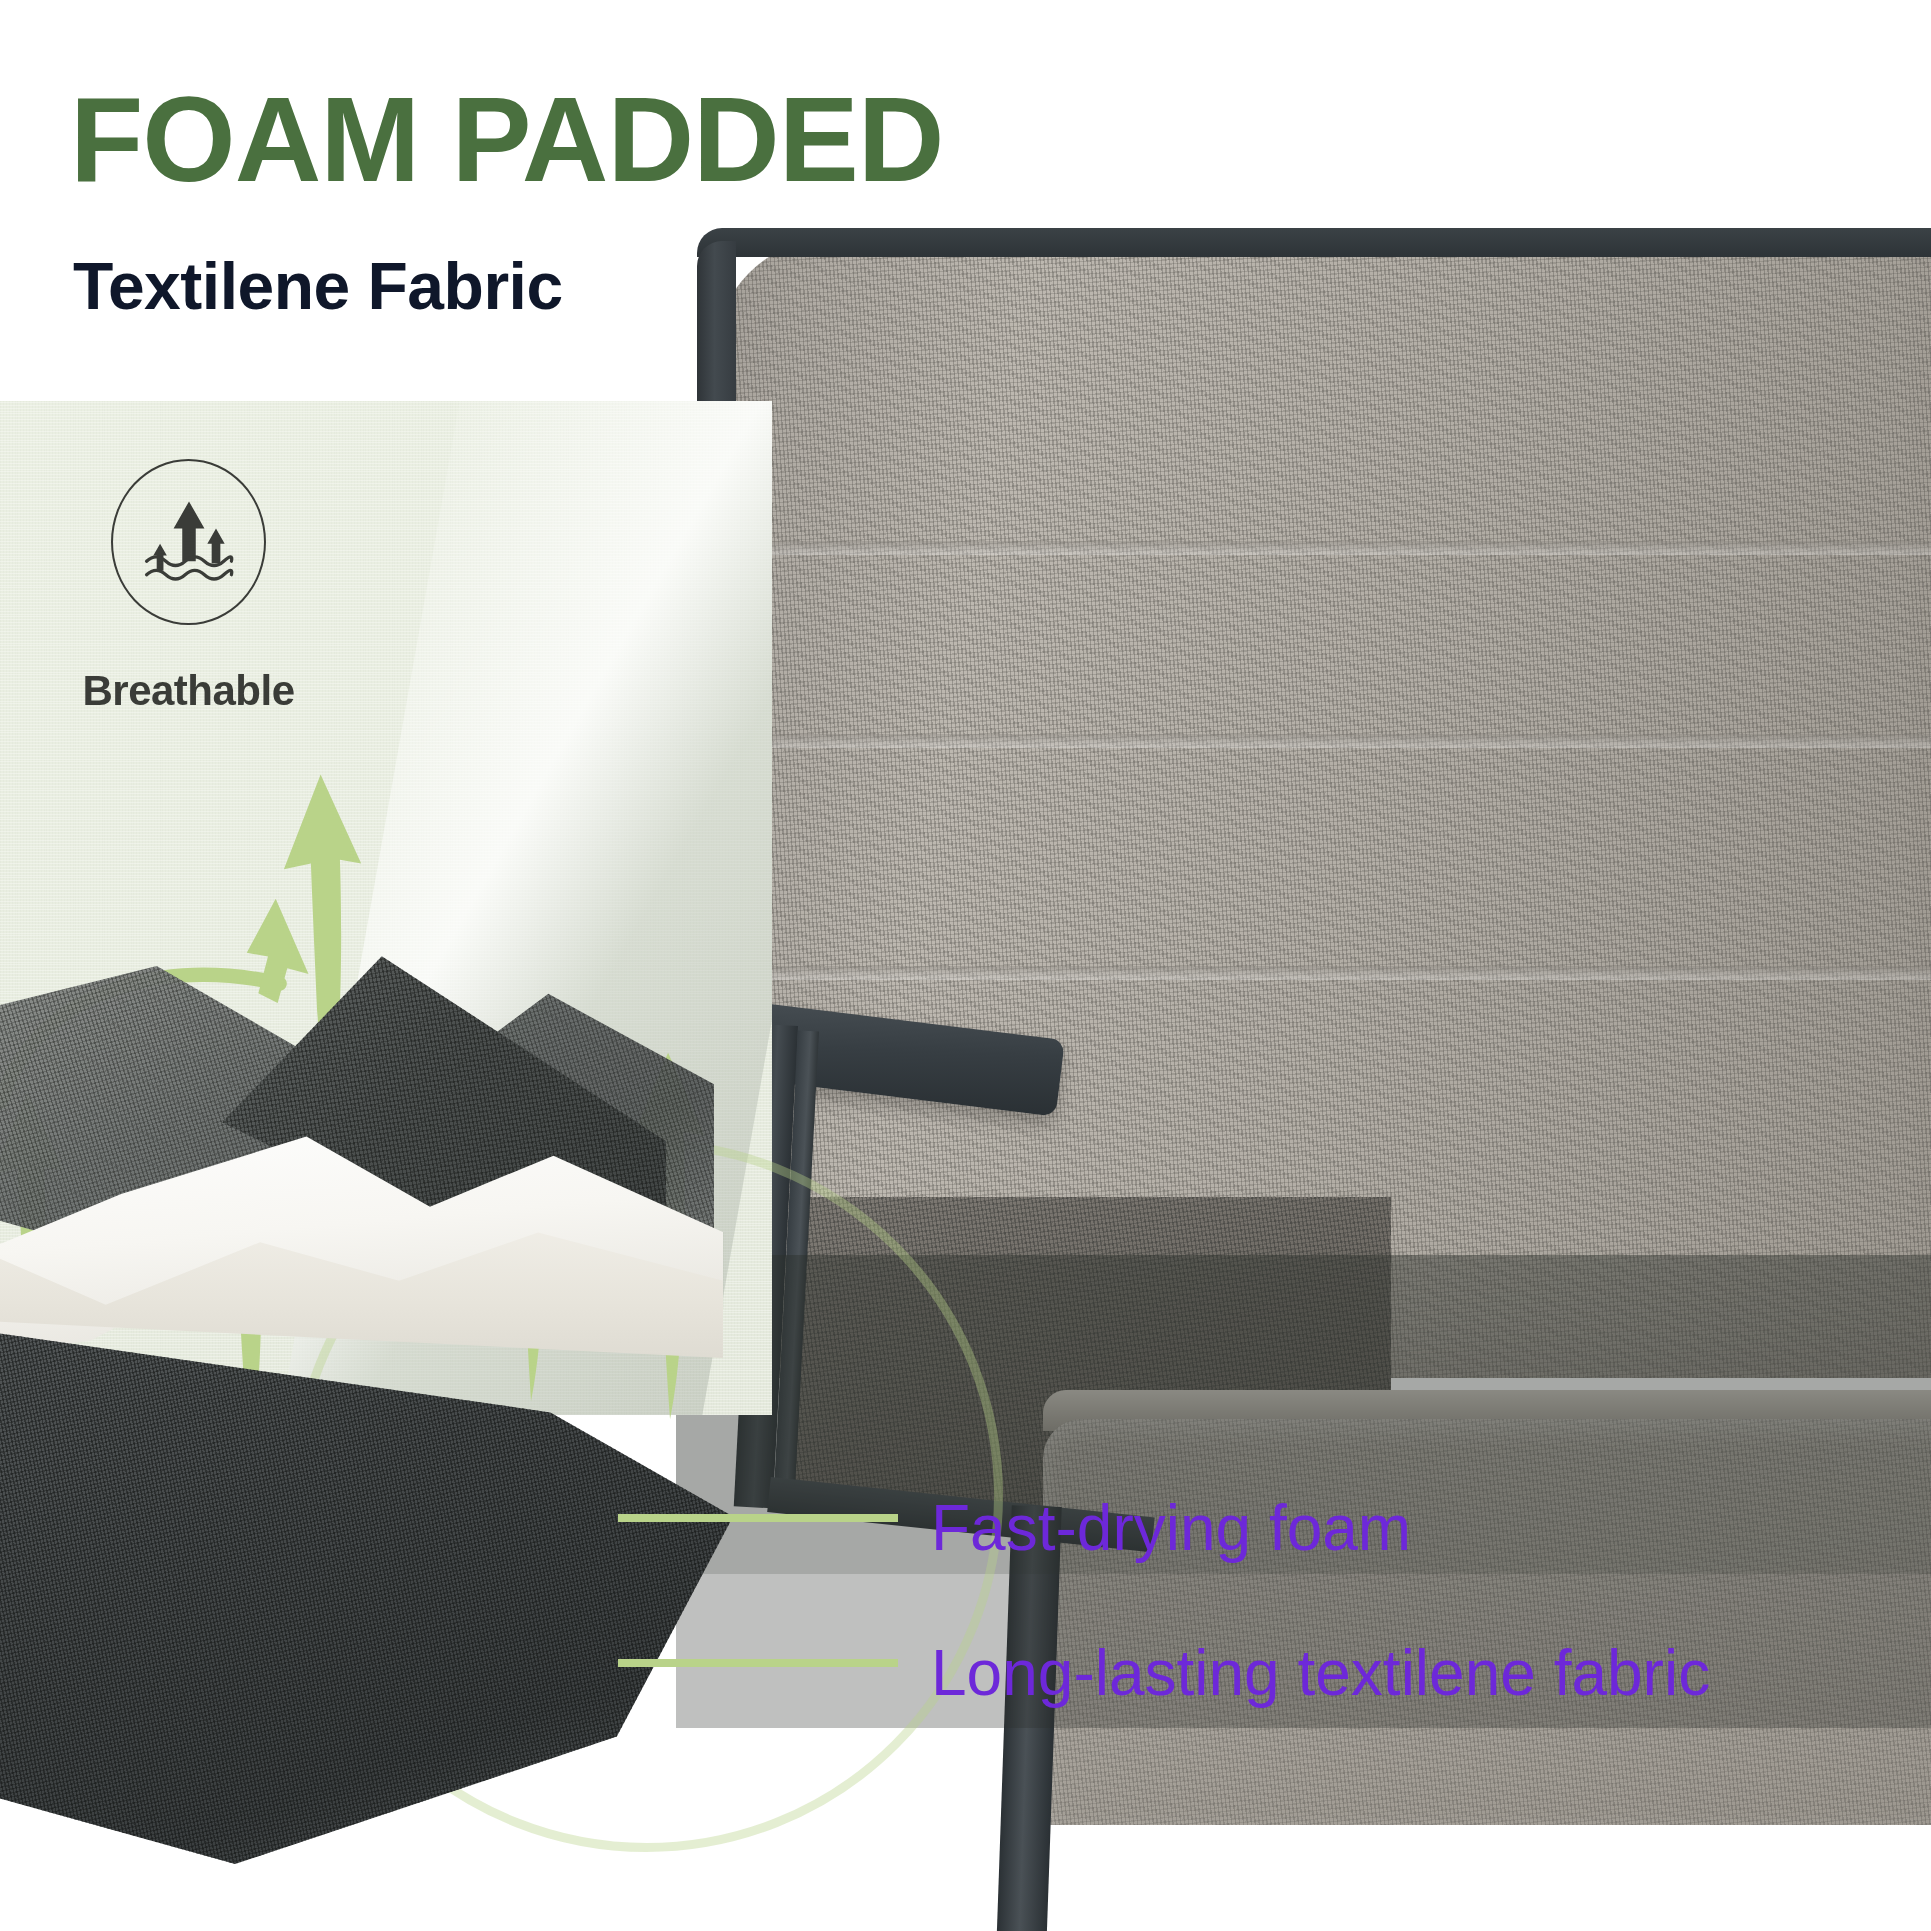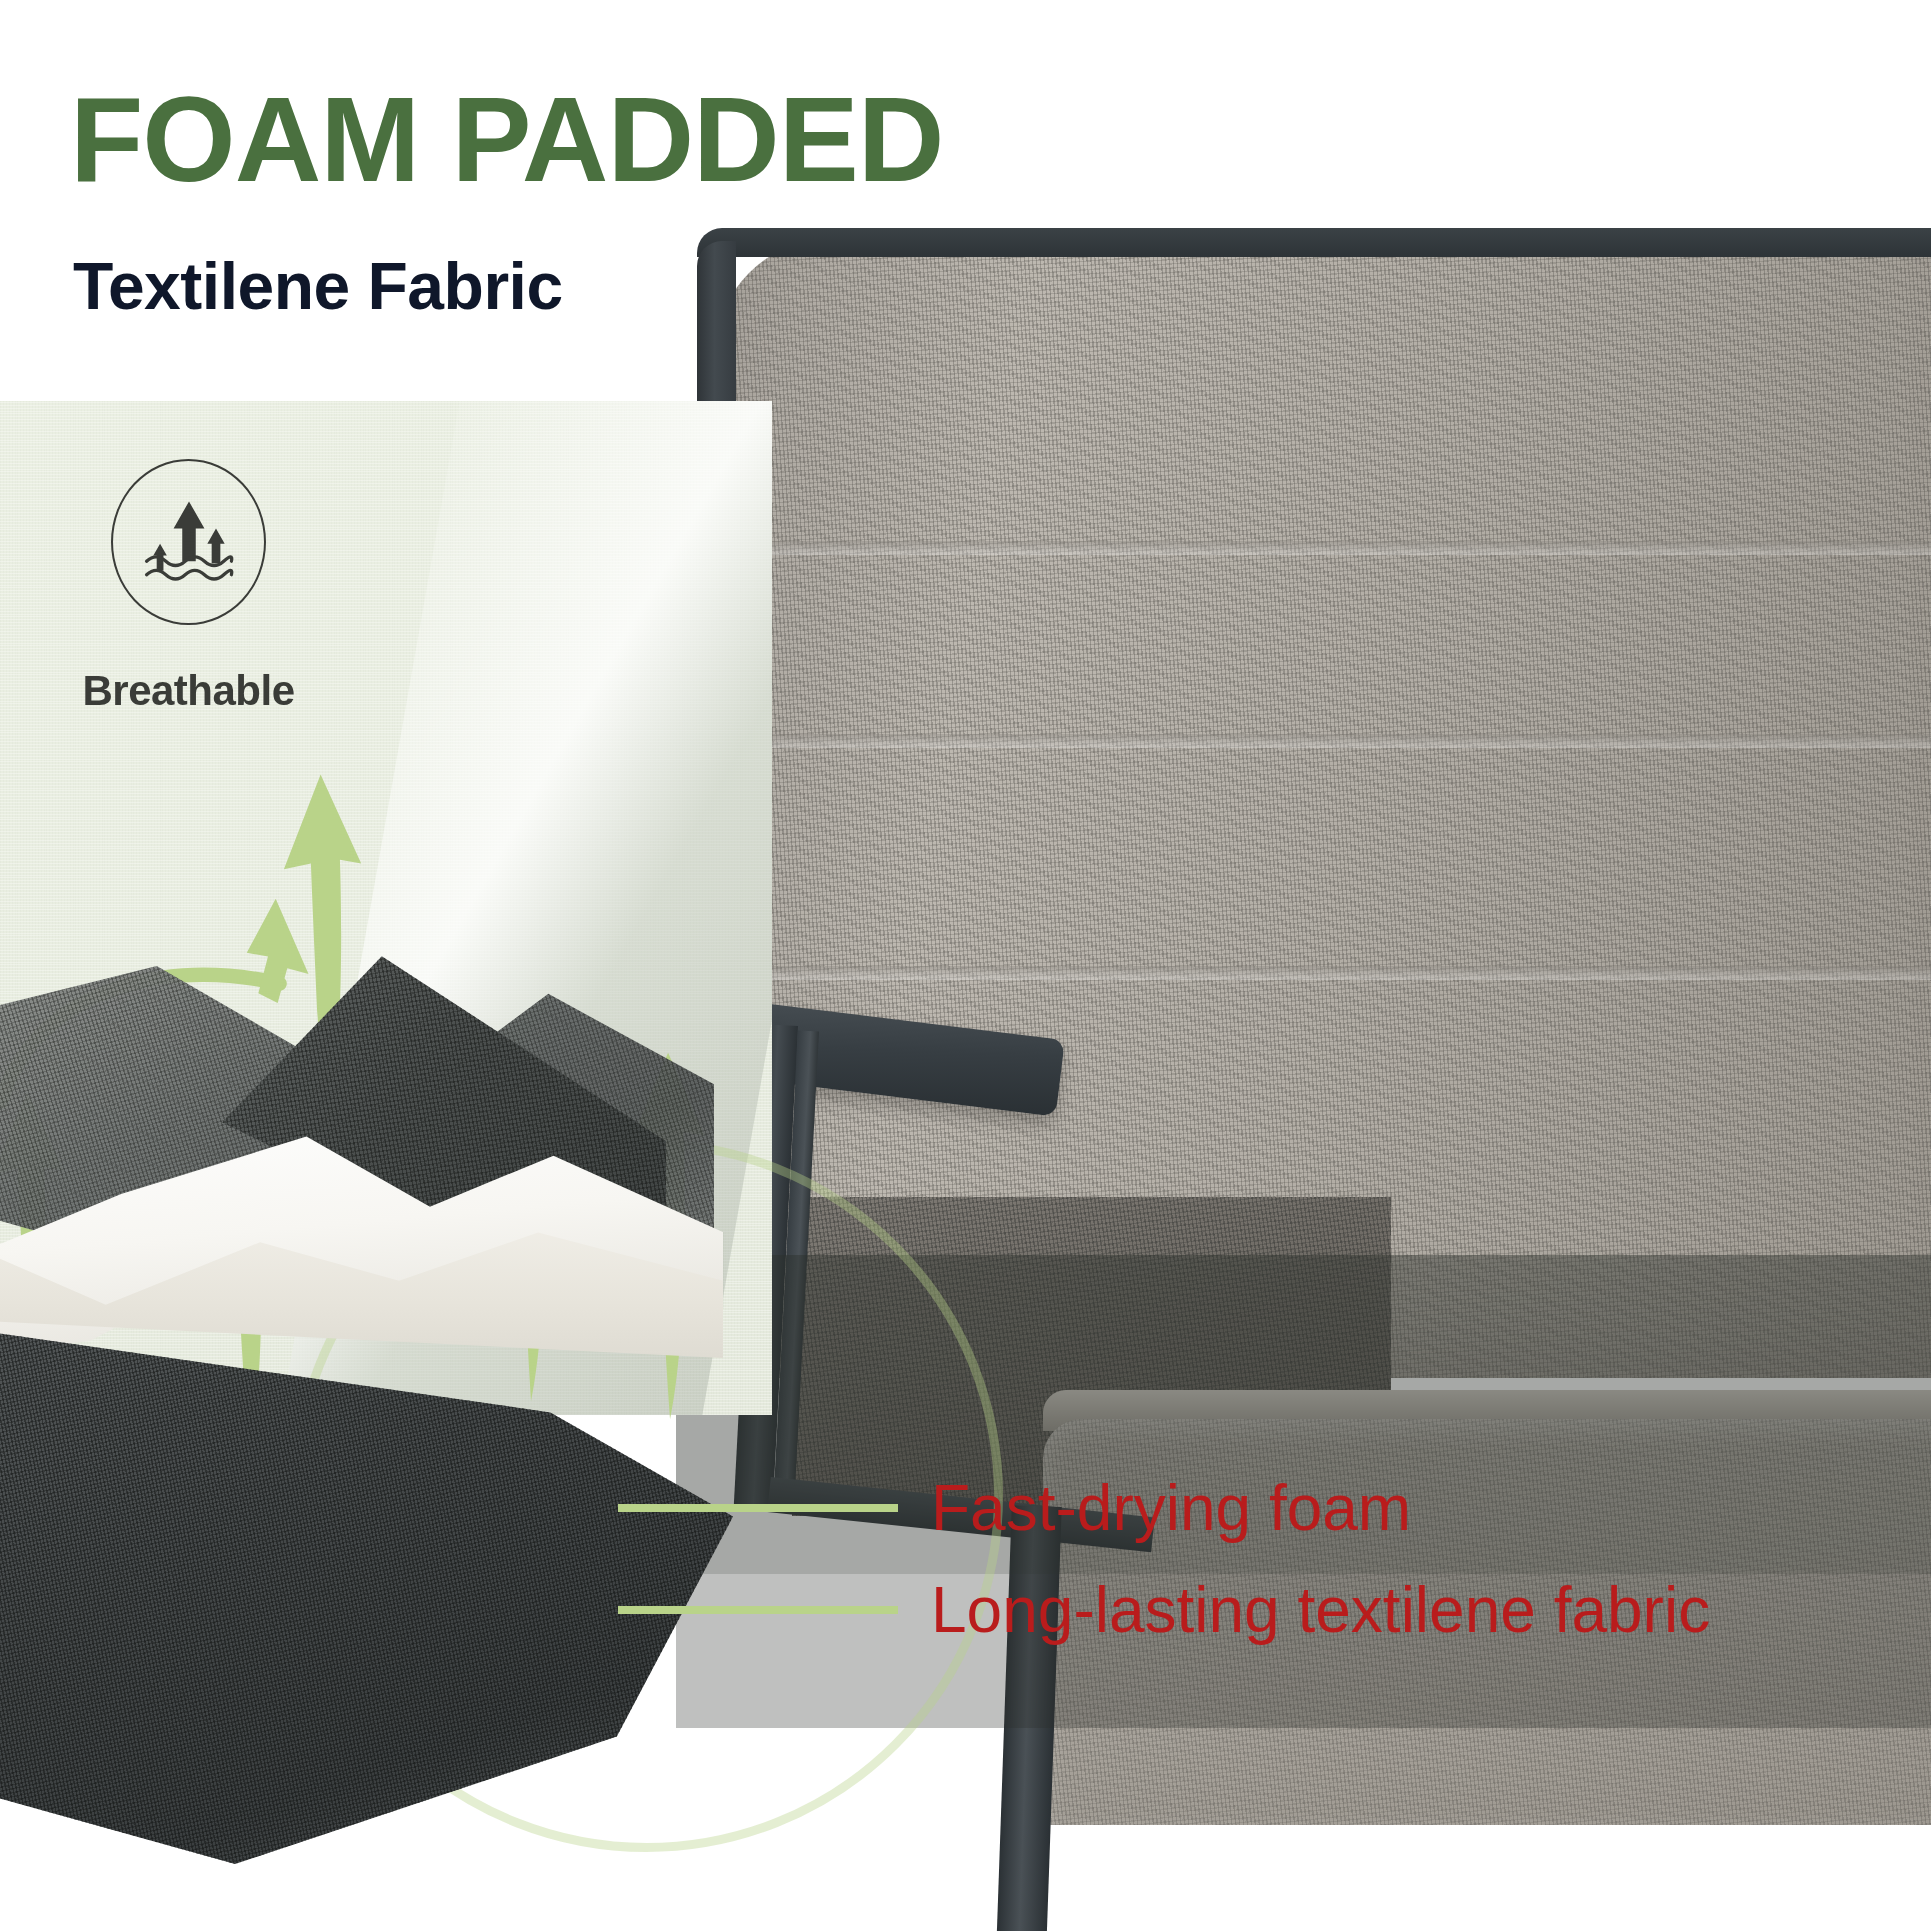--- a/index.html
+++ b/index.html
@@ -178,22 +178,22 @@
   }
   .dark-band2{
     position:absolute;left:676px;top:1574px;width:1255px;height:154px;
     background:rgba(44,48,44,.30);
   }
 
   
   .callout{position:absolute;display:flex;align-items:center;}
   .leader{height:8.7px;background:#b9d389;}
   .callout-text{
-    margin-left:33px;font-size:64px;font-weight:normal;color:#b91c1c;
-    letter-spacing:0px;white-space:nowrap;font-family:"Liberation Sans",sans-serif;
+    margin-left:33px;font-size:64px;font-weight:normal;color:#6d28d9;
+    letter-spacing:0px;white-space:nowrap;font-family:"Liberation Sans",sans-serif;margin-top:20px;
   }
 
   
   .ghost-circle{
     position:absolute;left:290px;top:1139px;width:695px;height:695px;
     border:9.7px solid rgba(185,211,137,.38);border-radius:50%;
   }
 </style>
 </head>
 <body>
@@ -299,19 +299,19 @@
     <div class="foam-layer"></div>
     <div class="foam-body"></div>
     <div class="fabric-base"></div>
   </div>
 
   <div class="callout" style="left:618px;top:1471px;">
     <div class="leader" style="width:280px;"></div>
     <div class="callout-text">Fast-drying foam</div>
   </div>
 
-  <div class="callout" style="left:618px;top:1573px;text-align:center;">
+  <div class="callout" style="left:618px;top:1616px;text-align:center;">
     <div class="leader" style="width:280px;"></div>
     <div class="callout-text">Long-lasting textilene fabric</div>
   </div>
 
 </div>
 
 
 </body></html>

